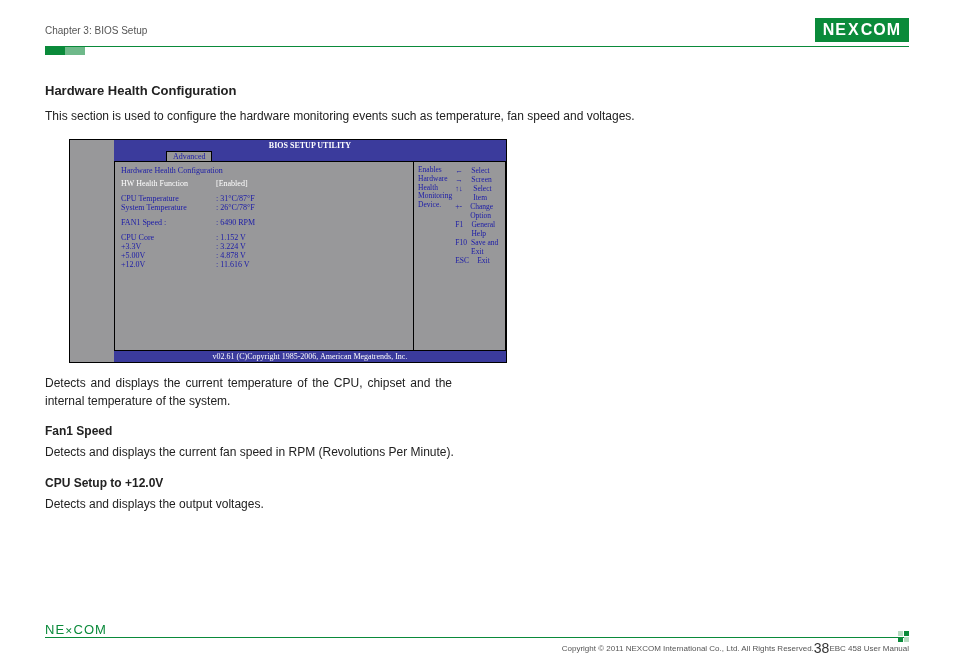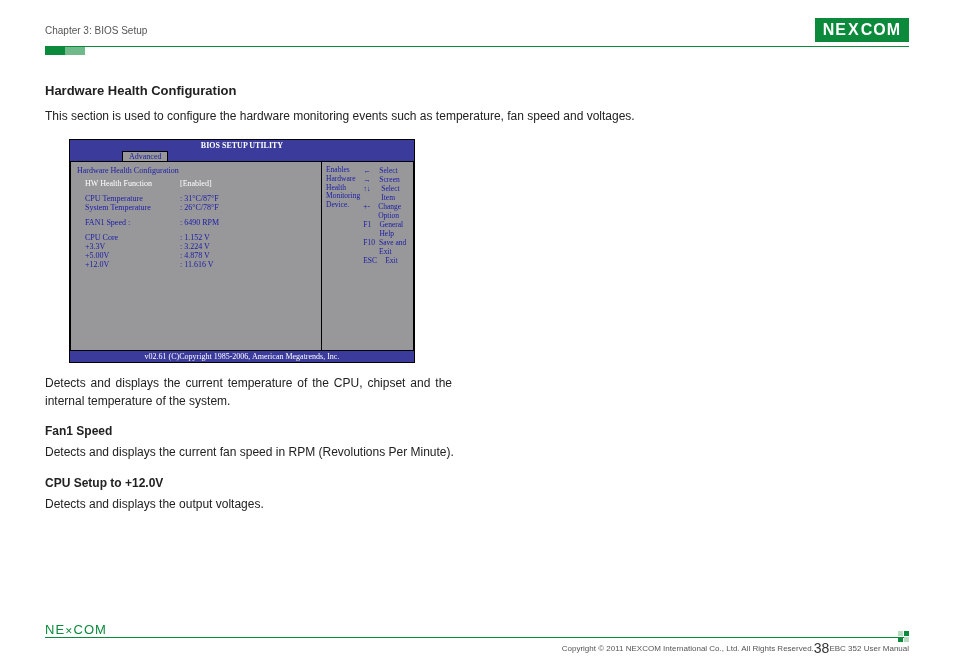--- a/index.html
+++ b/index.html
@@ -56,27 +56,28 @@
     margin-bottom: 14px;
   }
   h3.sub-title {
     font-size: 12px;
     font-weight: bold;
     margin-top: 14px;
     margin-bottom: 6px;
   }
   
   .bios-wrap {
-    width: 346px;
+    width: 438px;
     margin: 6px 0 12px 24px;
     border: 1px solid #000;
     background: #98989a;
     font-family: "Times New Roman", serif;
     font-size: 8px;
     color: #1a1aa8;
+    padding-left: 44px;
   }
   .bios-title {
     background: #3b3b9c;
     color: #fff;
     text-align: center;
     font-weight: bold;
     padding: 1px 0;
     font-size: 8px;
   }
   .bios-tabs {
@@ -110,21 +111,21 @@
     display: flex;
     flex-direction: row;
     justify-content: space-between;
   }
   .bios-heading {
     color: #1a1aa8;
     font-size: 8px;
     margin-bottom: 4px;
   }
   .bios-row { display: flex; }
-  .bios-row .lbl { width: 95px; margin-left: 8px; }
+  .bios-row .lbl { width: 95px; }
   .bios-row .val { }
   .bios-sel .lbl { color: #fff; }
   .bios-sel .val { color: #fff; }
   .bios-spacer { height: 6px; }
   .bios-help { font-size: 7.5px; line-height: 1.15; }
   .bios-keys { font-size: 7.5px; line-height: 1.2; }
   .bios-keys .krow { display: flex; }
   .bios-keys .k { width: 22px; }
   .bios-footer {
     background: #3b3b9c;
@@ -284,21 +285,21 @@
 </div>
 
 <div class="page-footer">
   <div class="footer-logo">
     <span>NE</span><span style="font-size:9px;vertical-align:middle">✕</span><span>COM</span>
   </div>
   <div class="footer-divider"></div>
   <div class="footer-row">
     <span>Copyright © 2011 NEXCOM International Co., Ltd. All Rights Reserved.</span>
     <span class="page-num">38</span>
-    <span>EBC 352 User Manual</span>
+    <span>EBC 458 User Manual</span>
   </div>
   <div class="footer-squares">
     <div class="light"></div>
       <div></div>
       <div></div>
       <div class="light"></div>
   </div>
 </div>
 
 </body></html>

